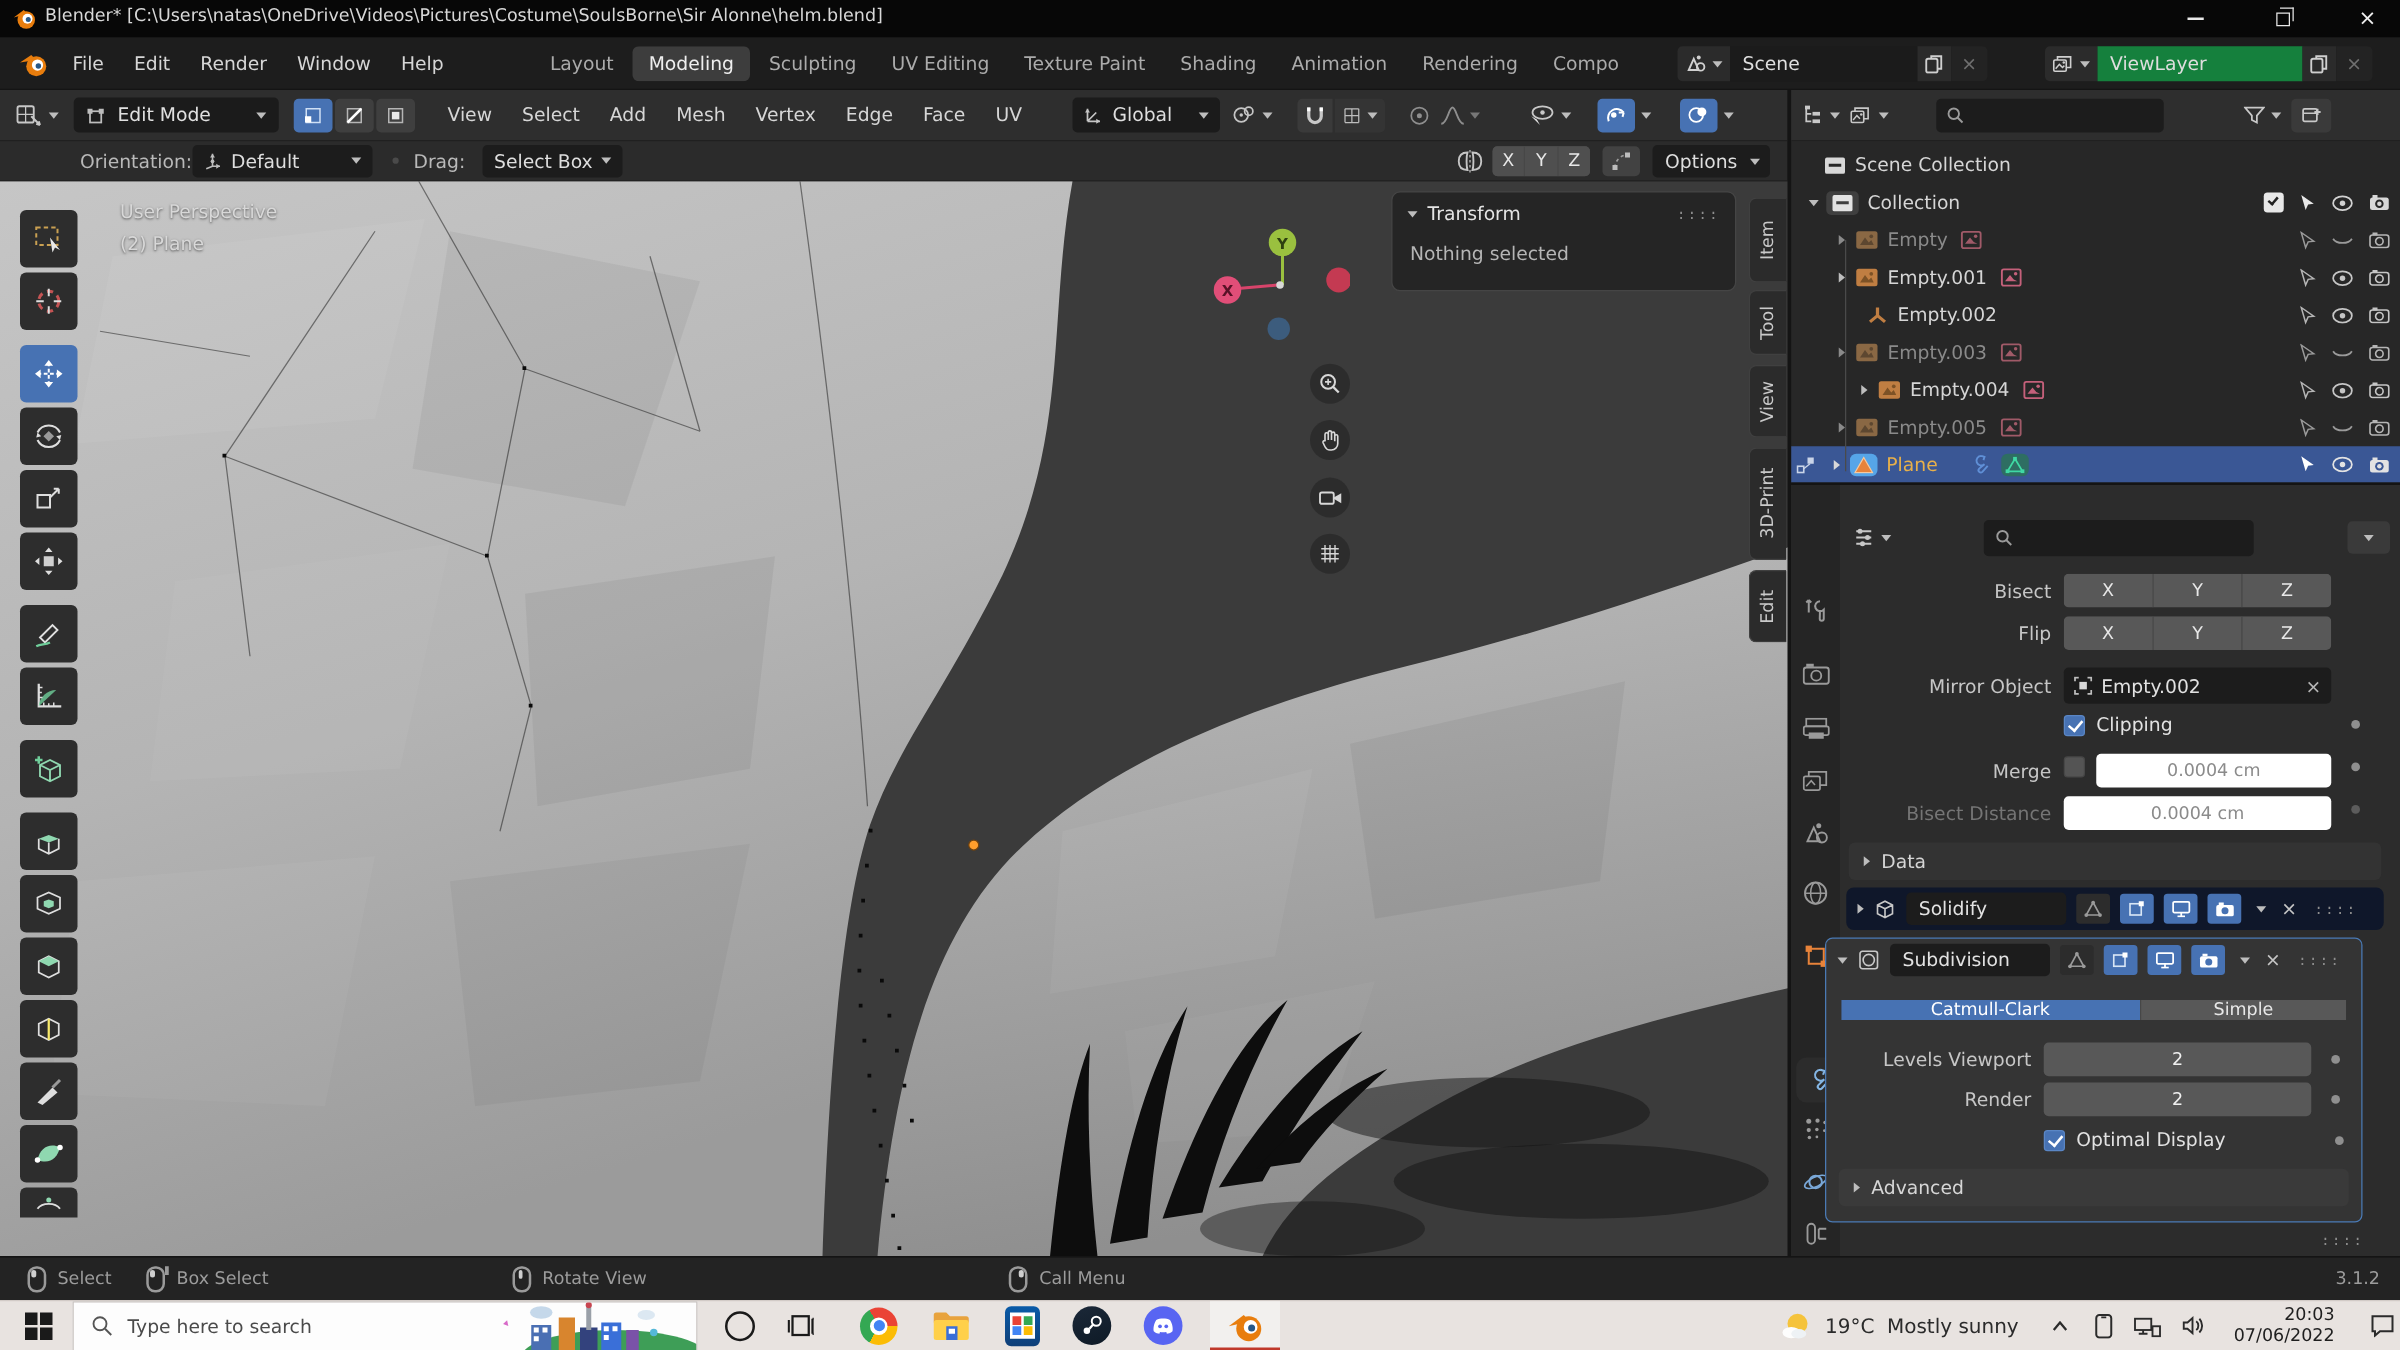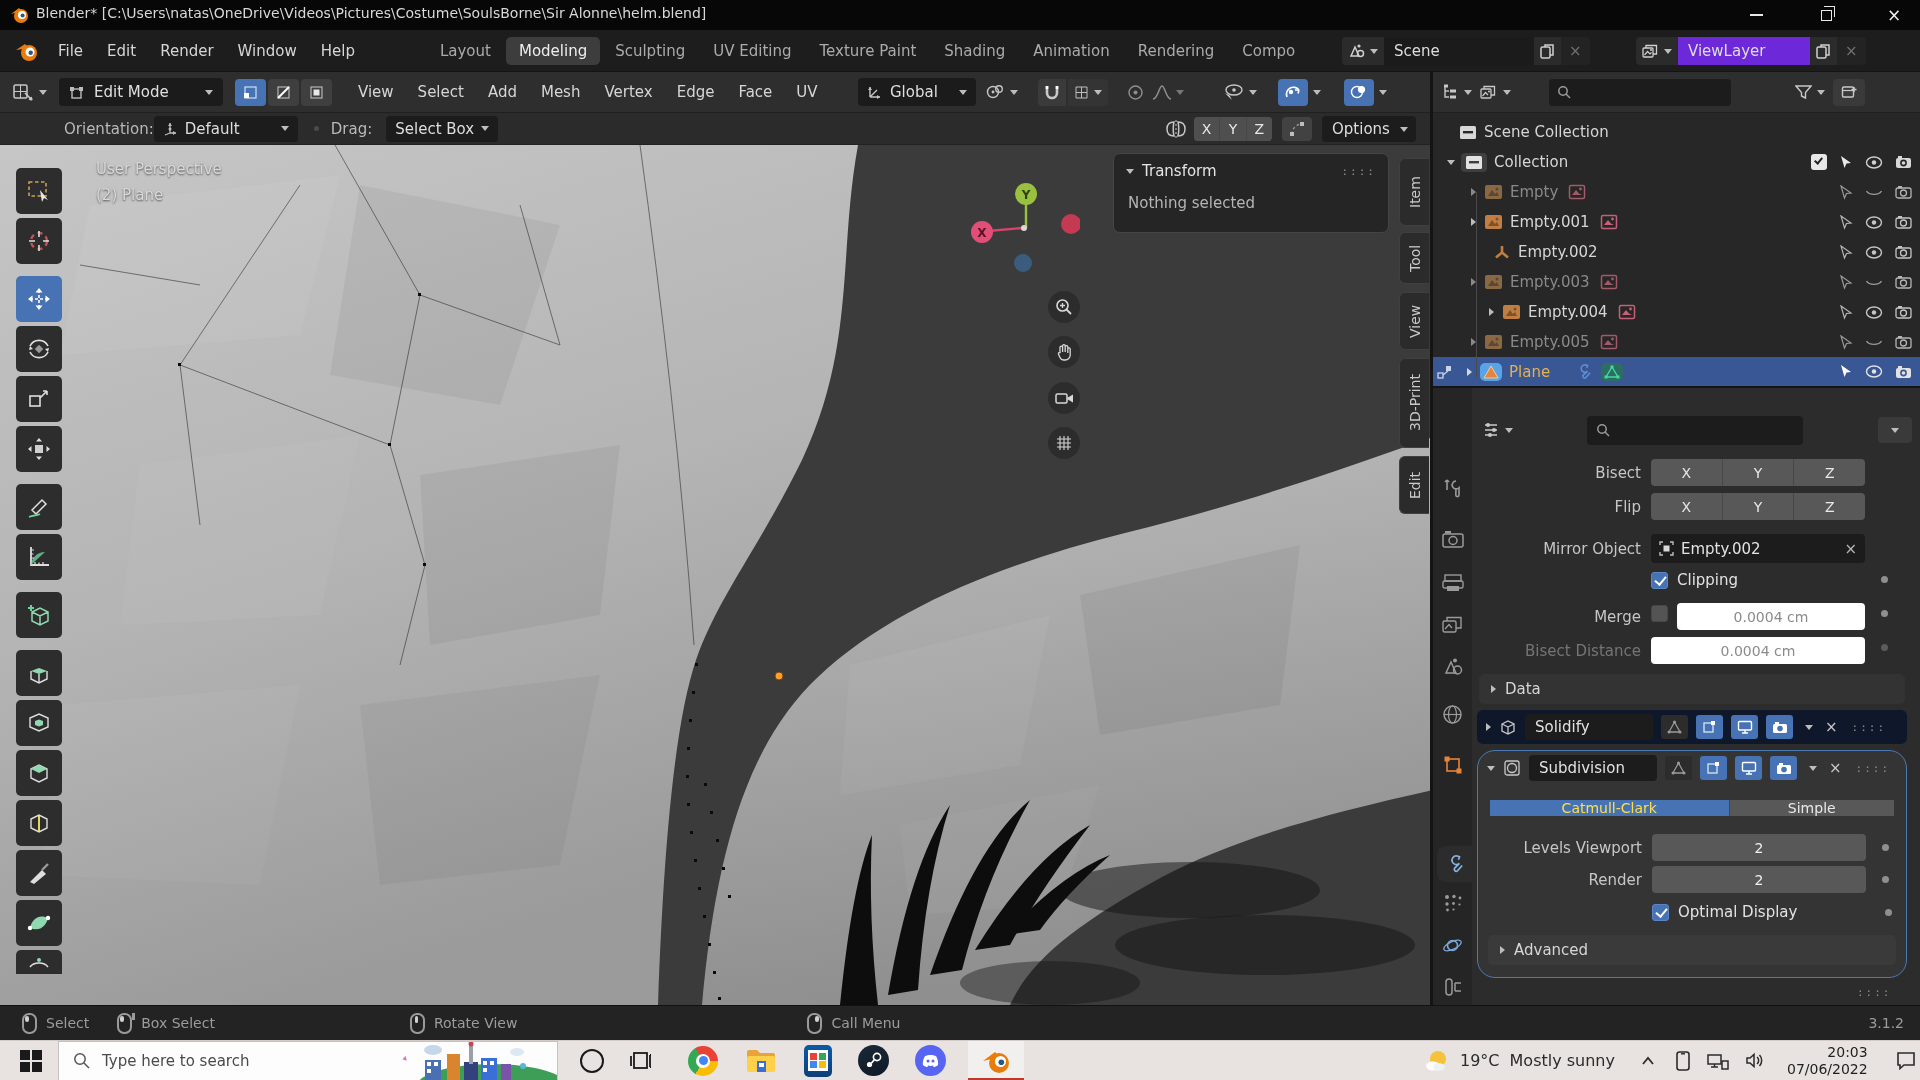--- a/index.html
+++ b/index.html
@@ -114,21 +114,21 @@
     <div class="a row" style="left:1636px;top:7px;height:28px">
       <div class="row" style="height:28px;background:#2b2b2b;border-radius:4px 0 0 4px;padding:0 6px;gap:4px">
         <svg width="18" height="16" viewBox="0 0 18 16">
             <rect x="1" y="5" width="10" height="9" rx="1" fill="none" stroke="#cfcfcf" stroke-width="1.3"></rect>
             <path d="M4,5 V2.5 H14.5 V11 H11" fill="none" stroke="#cfcfcf" stroke-width="1.3"></path>
             <path d="M2.5,12 L5.5,8.5 L8,11 L9.5,9.5" fill="none" stroke="#cfcfcf" stroke-width="1.2"></path>
             <circle cx="9" cy="7" r="1" fill="#cfcfcf"></circle>
           </svg>
         <div class="cr"></div>
       </div>
-      <div style="width:132px;height:28px;background:#6d28d9;display:flex;align-items:center;padding-left:10px;color:#dedede">ViewLayer</div>
+      <div style="width:164px;height:28px;background:#15803d;display:flex;align-items:center;padding-left:10px;color:#dedede">ViewLayer</div>
       <div style="height:28px;background:#2b2b2b;display:flex;align-items:center;padding:0 6px">
           <svg width="15" height="16" viewBox="0 0 15 16">
             <rect x="1" y="4" width="9" height="11" rx="1.5" fill="none" stroke="#cfcfcf" stroke-width="1.5"></rect>
             <path d="M5,4 V2 H13 V12 H10" fill="none" stroke="#cfcfcf" stroke-width="1.5"></path>
           </svg>
         </div>
       <div style="height:28px;background:#232323;border-radius:0 4px 4px 0;display:flex;align-items:center;padding:0 8px;color:#6f6f6f;font-size:15px">×</div>
     </div>
   </div>
 
@@ -965,21 +965,21 @@
             <rect x="1" y="3" width="14" height="9" rx="1.5" fill="#fff"></rect>
             <circle cx="8" cy="7.5" r="2.8" fill="#4772b3"></circle>
             <rect x="3" y="1" width="4" height="2" fill="#fff"></rect>
           </svg>
         </div>
       <div class="cr" style="margin-left:4px"></div>
       <div style="color:#c5c5c5;margin-left:4px">×</div>
       <span class="drag" style="margin-left:6px">::::</span>
     </div>
 
-    <div class="a" style="left:44px;top:362px;width:430px;height:228px;background:#343434;border:1px solid #4a7ab5;border-radius:18px">
+    <div class="a" style="left:27px;top:362px;width:430px;height:228px;background:#343434;border:1px solid #4a7ab5;border-radius:6px">
       <div class="row" style="height:34px;padding:0 9px;gap:8px">
         <div class="cr"></div>
         <svg width="18" height="18" viewBox="0 0 18 18">
             <rect x="2" y="2" width="14" height="14" rx="2" fill="none" stroke="#c8c8c8" stroke-width="1.3"></rect>
             <circle cx="9" cy="9" r="4.5" fill="none" stroke="#c8c8c8" stroke-width="1.3"></circle>
           </svg>
         <div class="fld" style="width:128px;height:26px;display:flex;align-items:center;padding-left:10px;color:#e2e2e2">Subdivision</div>
         <div class="modbtn off">
             <svg width="15" height="14" viewBox="0 0 15 14">
               <path d="M7.5,2 L13,12 H2 Z" fill="none" stroke="#9a9a9a" stroke-width="1.3"></path>
@@ -1005,21 +1005,21 @@
               <rect x="1" y="3" width="14" height="9" rx="1.5" fill="#fff"></rect>
               <circle cx="8" cy="7.5" r="2.8" fill="#4772b3"></circle>
               <rect x="3" y="1" width="4" height="2" fill="#fff"></rect>
             </svg>
           </div>
         <div class="cr" style="margin-left:4px"></div>
         <div style="color:#c5c5c5;margin-left:4px">×</div>
         <span class="drag" style="margin-left:6px">::::</span>
       </div>
       <div class="row" style="margin:8px 12px 0 12px;height:29px;border-radius:5px;overflow:hidden">
-        <div style="flex:1.45;background:#4772b3;color:#fde047;display:flex;align-items:center;justify-content:center;font-size:14px">Catmull-Clark</div>
+        <div style="flex:1.45;background:#4772b3;color:#ffffff;display:flex;align-items:center;justify-content:center;font-size:14px">Catmull-Clark</div>
         <div style="flex:1;background:#585858;color:#e8e8e8;display:flex;align-items:center;justify-content:center;font-size:14px;border-left:1px solid #474747">Simple</div>
       </div>
       <div class="row" style="margin-top:12px;padding-right:14px">
         <div class="plabel" style="width:164px">Levels Viewport</div>
         <div class="vfield" style="margin-left:10px;width:214px;height:27px">2</div>
         <div class="dot" style="margin-left:16px"></div>
       </div>
       <div class="row" style="margin-top:5px;padding-right:14px">
         <div class="plabel" style="width:164px">Render</div>
         <div class="vfield" style="margin-left:10px;width:214px;height:27px">2</div>

